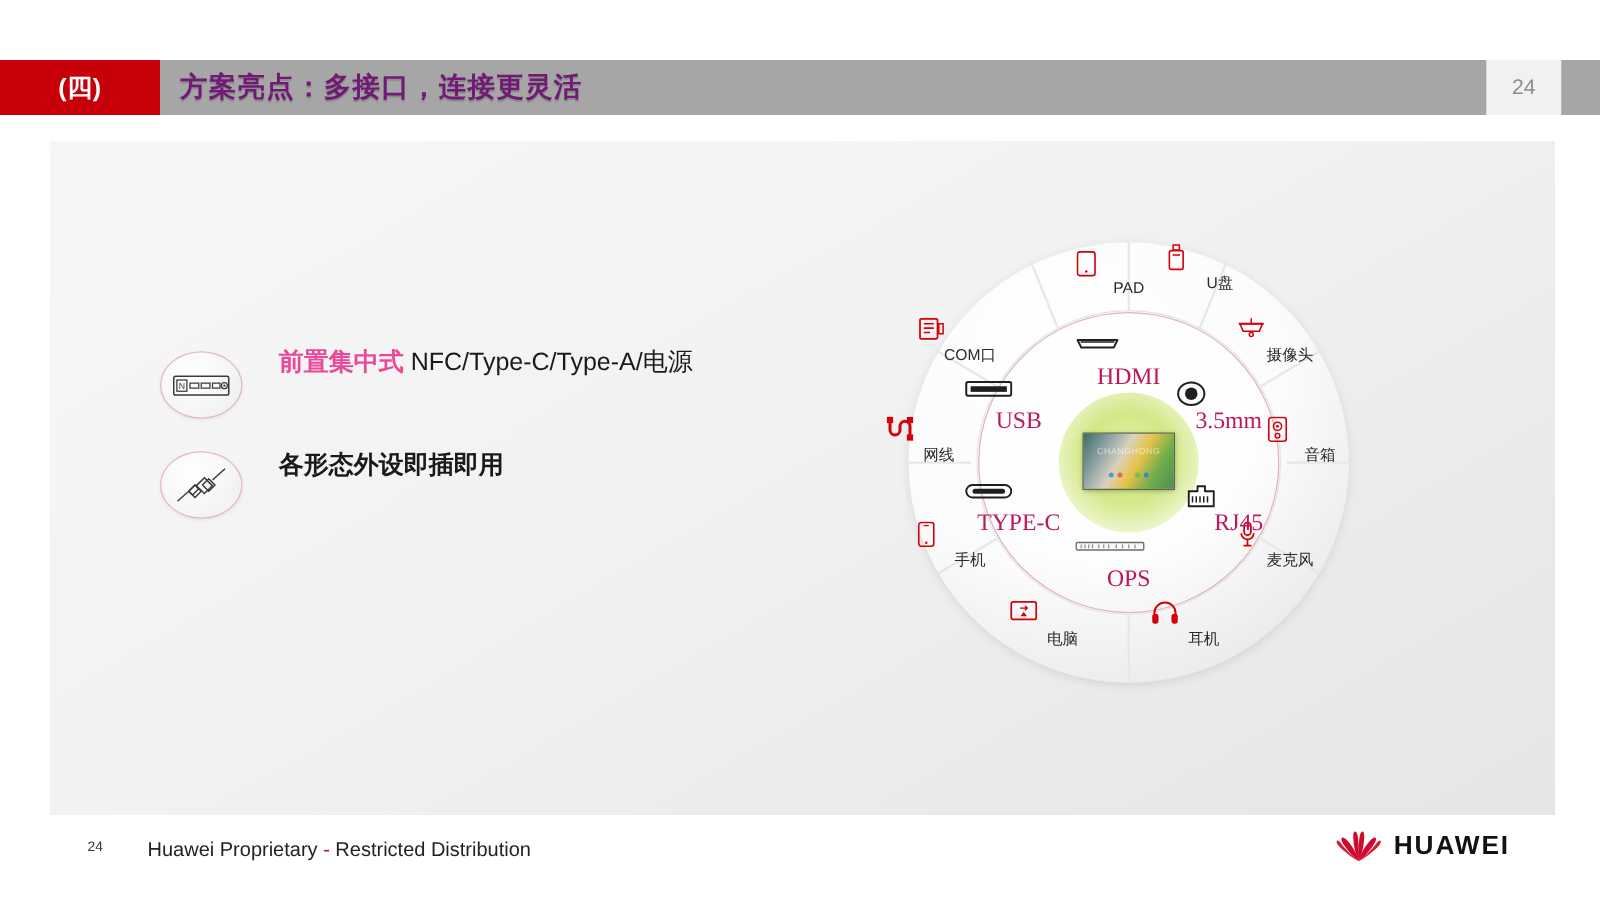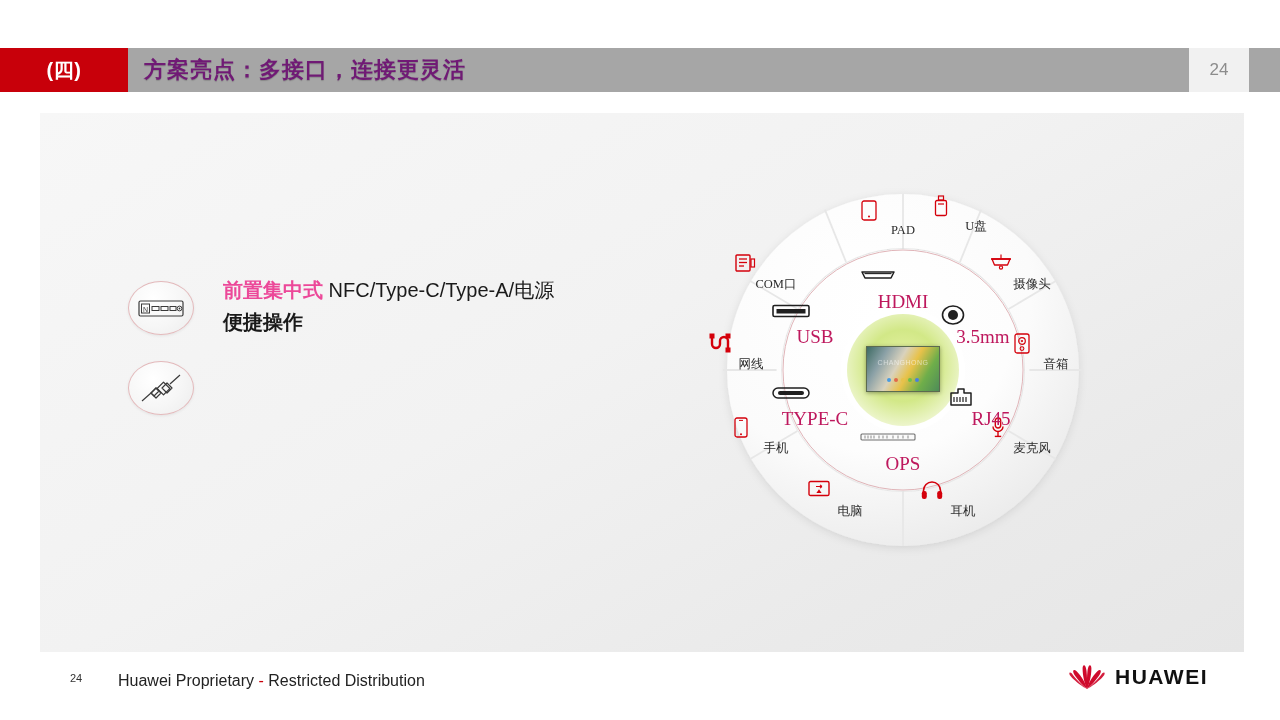--- a/index.html
+++ b/index.html
@@ -63,21 +63,21 @@
   
   #diagram { position: absolute; left: 698px; top: 165px; width: 410px; height: 400px; }
   #diagram svg { position: absolute; left: 0; top: 0; }
   .ring-item {
     position: absolute; text-align: center; transform: translate(-50%,-50%);
     width: 84px;
   }
   .ring-item .ico { height: 22px; display: flex; align-items: flex-end; justify-content: center; }
   .ring-item .lbl {
     font-size: 12.5px; color: #2b2b2b; white-space: nowrap; margin-top: 1px;
-    font-family: Liberation Serif, serif;
+    font-family: Liberation Sans, sans-serif;
   }
   .port-item {
     position: absolute; text-align: center; transform: translate(-50%,-50%);
     width: 86px;
   }
   .port-item .ico { height: 22px; display: flex; align-items: center; justify-content: center; }
   .port-item .lbl {
     font-size: 19px; color: #be185d; white-space: nowrap; margin-top: 0px;
     font-family: "Liberation Serif", "DejaVu Serif", serif;
   }
@@ -131,38 +131,38 @@
           <text x="7.5" y="11.5" font-size="7" text-anchor="middle" fill="#3a3a3a" font-family="Liberation Sans, sans-serif">N</text>
           <rect x="14" y="6.5" width="7" height="4" fill="none" stroke="#3a3a3a" stroke-width="1"></rect>
           <rect x="23" y="6.5" width="7" height="4" fill="none" stroke="#3a3a3a" stroke-width="1"></rect>
           <rect x="32" y="6.5" width="6" height="4" fill="none" stroke="#3a3a3a" stroke-width="1"></rect>
           <circle cx="41.5" cy="8.5" r="2.4" fill="none" stroke="#3a3a3a" stroke-width="1"></circle>
           <circle cx="41.5" cy="8.5" r="0.9" fill="#3a3a3a"></circle>
         </svg>
       </div>
       <div class="bullet-text">
         <div class="line1"><span class="hl">前置集中式</span><span> NFC/Type-C/Type-A/电源</span></div>
-        <div class="line2">便捷操作</div>
       </div>
     </div>
 
     <div class="bullet-row">
       <div class="badge">
         <svg width="44" height="34" viewBox="0 0 44 34">
           <g fill="none" stroke="#3a3a3a" stroke-width="1.2" stroke-linejoin="round">
             <line x1="3" y1="30" x2="12" y2="22"></line>
             <line x1="41" y1="4" x2="31" y2="13"></line>
             <path d="M12 22 l5 -5 l5 5 l-5 5 z"></path>
             <path d="M17 17 l-5 5 l3 3 l5 -5 z"></path>
             <path d="M22 17 l5 -5 l5 5 l-5 5 z" transform="translate(1,0)"></path>
             <rect x="20" y="13" width="9" height="9" transform="rotate(-45 24.5 17.5)"></rect>
           </g>
         </svg>
       </div>
       <div class="bullet-text">
+        <div class="line2">各形态外设即插即用</div>
       </div>
     </div>
   </div>
 
   <div id="diagram">
     <svg width="410" height="400" viewBox="0 0 410 400">
       <defs>
         <radialGradient id="outerGrad" cx="38%" cy="28%" r="78%">
           <stop offset="0%" stop-color="#ffffff"></stop>
           <stop offset="62%" stop-color="#fbfbfb"></stop>

